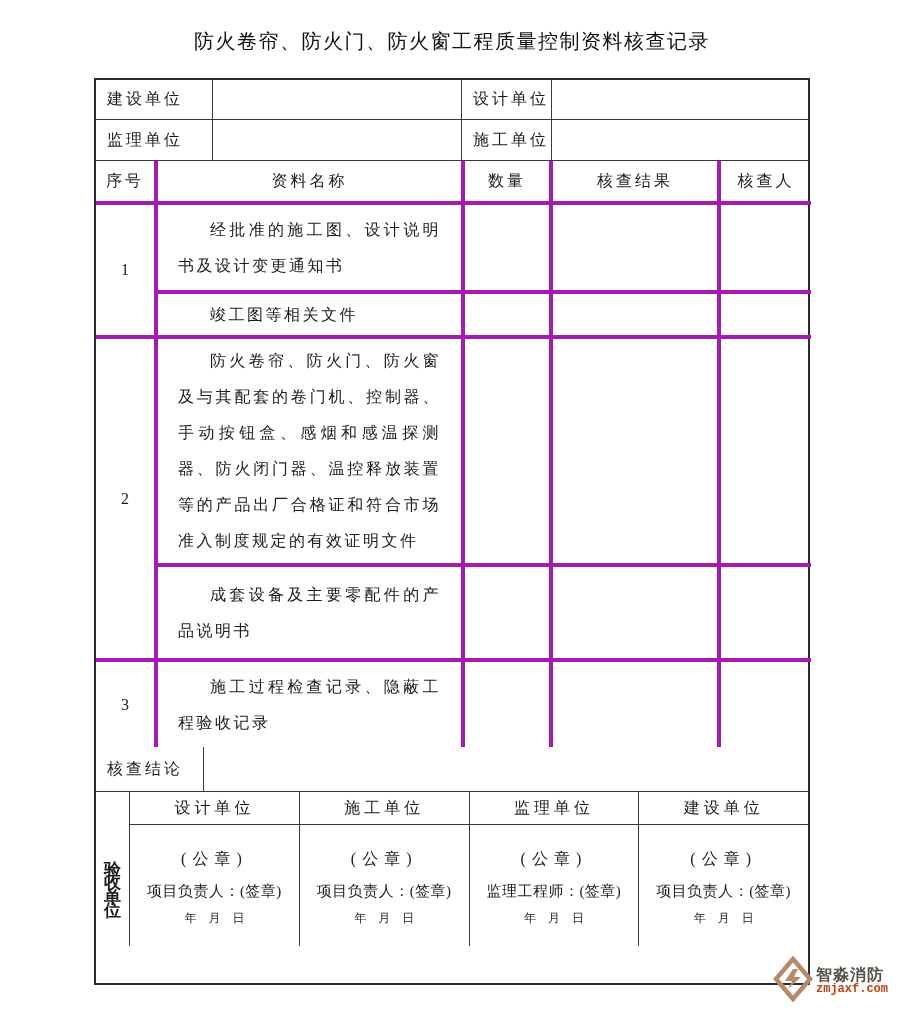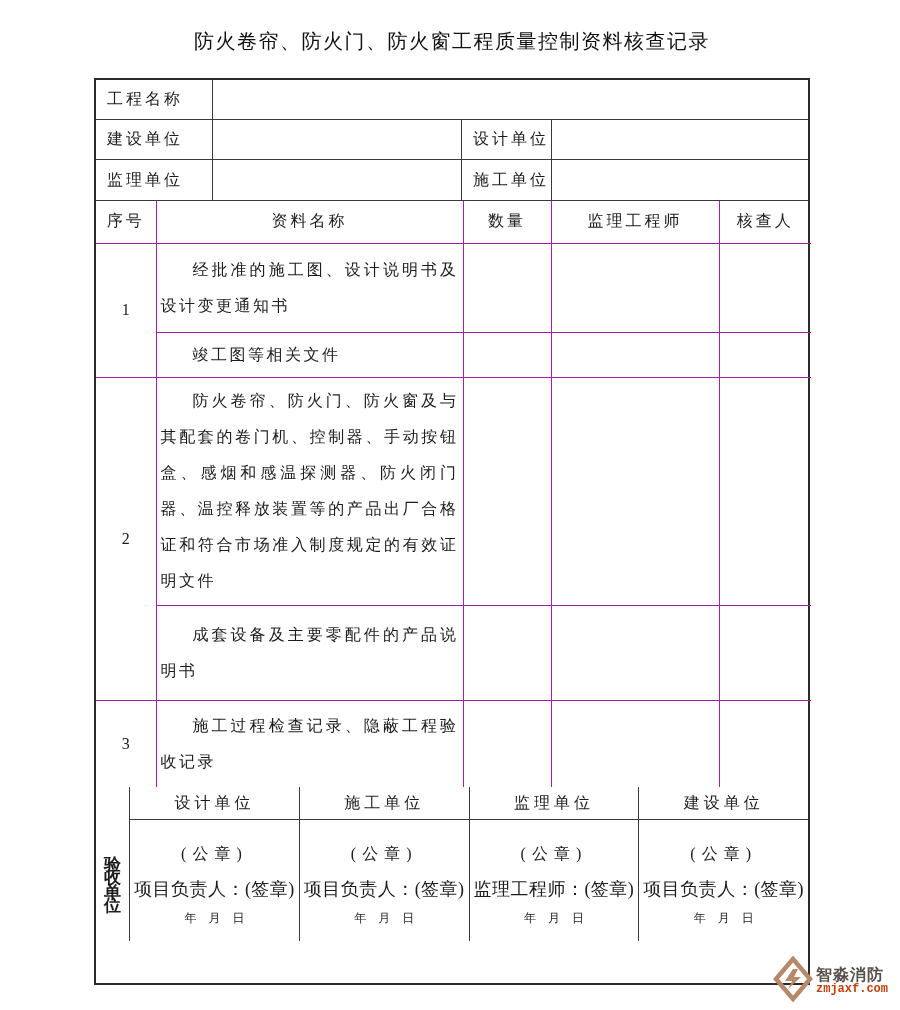--- a/index.html
+++ b/index.html
@@ -36,29 +36,29 @@
     padding-left: 11px;
   }
   .lab1 { width: 117px; border-right: 1px solid #3a3a3a; }
   .val1 { width: 249px; border-right: 1px solid #3a3a3a; }
   .lab2 { width: 90px;  border-right: 1px solid #3a3a3a; }
   .val2 { flex: 1; }
   .r-project .val1 { flex: 1; border-right: none; }
   
   table.main { width: 100%; border-collapse: collapse; table-layout: fixed; border-style: hidden; }
   table.main td, table.main th {
-    border: 1px solid #a21caf;
+    border: 4px solid #a21caf;
     font-size: 16px;
     font-weight: normal;
     vertical-align: middle;
   }
   th.hcell { height: 42px; text-align: center; letter-spacing: 3px; }
   td.serial { text-align: center; font-size: 16px; }
   .item-text {
-    margin: 0; padding: 0 4px;
+    margin: 0; padding: 0 20px;
     text-indent: 2em;
     text-align: justify;
     word-break: break-all;
     line-height: 36px;
     letter-spacing: 2.5px;
     font-size: 16px;
   }
   tr.tr-1a td { height: 89px; }
   tr.tr-1b td { height: 45px; margin-top: 40px; }
   tr.tr-2a td { height: 228px; }
@@ -83,21 +83,21 @@
   }
   .acc-col { flex: 1; border-right: 1px solid #3a3a3a; display: flex; flex-direction: column; }
   .acc-col:last-child { border-right: none; }
   .acc-head {
     height: 33px; border-bottom: 1px solid #3a3a3a;
     display: flex; align-items: center; justify-content: center;
     font-size: 16px; letter-spacing: 4px; font-weight: 500;
   }
   .acc-body { flex: 1; display: flex; flex-direction: column; align-items: center; }
   .seal   { margin-top: 24px; font-size: 16px; letter-spacing: 6px; }
-  .signer { margin-top: 12px; font-size: 18px; letter-spacing: 0.5px; white-space: nowrap; }
+  .signer { margin-top: 12px; font-size: 15px; letter-spacing: 0.5px; white-space: nowrap; }
   .dateln { margin-top: 9px;  font-size: 12px; white-space: pre; }
   
   .watermark {
     position: absolute; right: 12px; bottom: 4px;
     display: flex; align-items: center; gap: 3px;
   }
   .wm-text { display: flex; flex-direction: column; line-height: 1.1; }
   .wm-name {
     font-family: "Liberation Sans", sans-serif;
     font-weight: bold; font-size: 16px; color: #565049; letter-spacing: 1px;
@@ -107,24 +107,20 @@
     font-weight: bold; font-size: 12px; color: #c2410c;
   }
 </style>
 </head>
 <body>
 
 <h1 class="page-title">防火卷帘、防火门、防火窗工程质量控制资料核查记录</h1>
 
 <div class="sheet">
 
-  <div class="info-row r-project">
-    <div class="cell lab1">工程名称</div>
-    <div class="cell val1"></div>
-  </div>
   <div class="info-row r-construct">
     <div class="cell lab1">建设单位</div>
     <div class="cell val1"></div>
     <div class="cell lab2">设计单位</div>
     <div class="cell val2"></div>
   </div>
   <div class="info-row r-supervis">
     <div class="cell lab1">监理单位</div>
     <div class="cell val1"></div>
     <div class="cell lab2">施工单位</div>
@@ -137,21 +133,21 @@
         <col style="width:307px">
         <col style="width:88px">
         <col style="width:168px">
         <col style="width:92px">
     </colgroup>
     <tbody>
         <tr>
       <th class="hcell">序号</th>
       <th class="hcell">资料名称</th>
       <th class="hcell">数量</th>
-      <th class="hcell">监理工程师</th>
+      <th class="hcell">核查结果</th>
       <th class="hcell">核查人</th>
     </tr>
     <tr class="tr-1a">
       <td class="serial" rowspan="2">1</td>
       <td>
             <p class="item-text">经批准的施工图、设计说明书及设计变更通知书</p>
           </td>
       <td></td>
       <td></td>
       <td></td>
@@ -186,20 +182,24 @@
       <td>
             <p class="item-text">施工过程检查记录、隐蔽工程验收记录</p>
           </td>
       <td></td>
       <td></td>
       <td></td>
     </tr>
   </tbody>
     </table>
 
+  <div class="concl-row">
+    <div class="concl-lab">核查结论</div>
+    <div class="concl-val"></div>
+  </div>
 
   <div class="accept">
     <div class="acc-side">验收单位</div>
 
     <div class="acc-col">
       <div class="acc-head">设计单位</div>
       <div class="acc-body">
         <div class="seal">(公章)</div>
         <div class="signer">项目负责人：(签章)</div>
         <div class="dateln">年　月　日</div>

